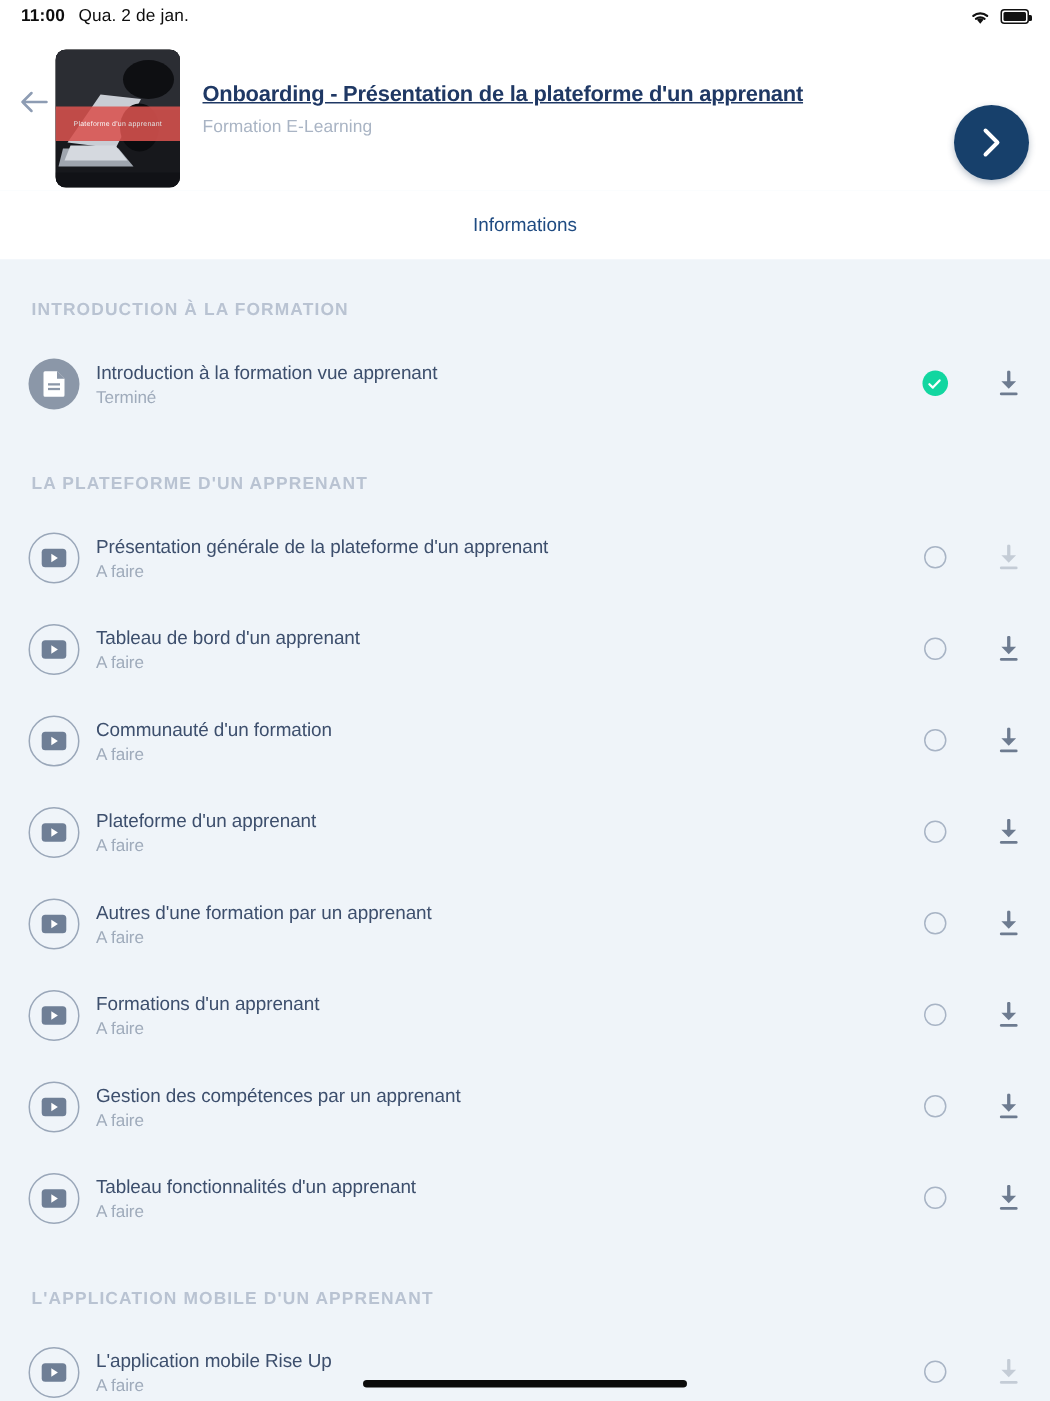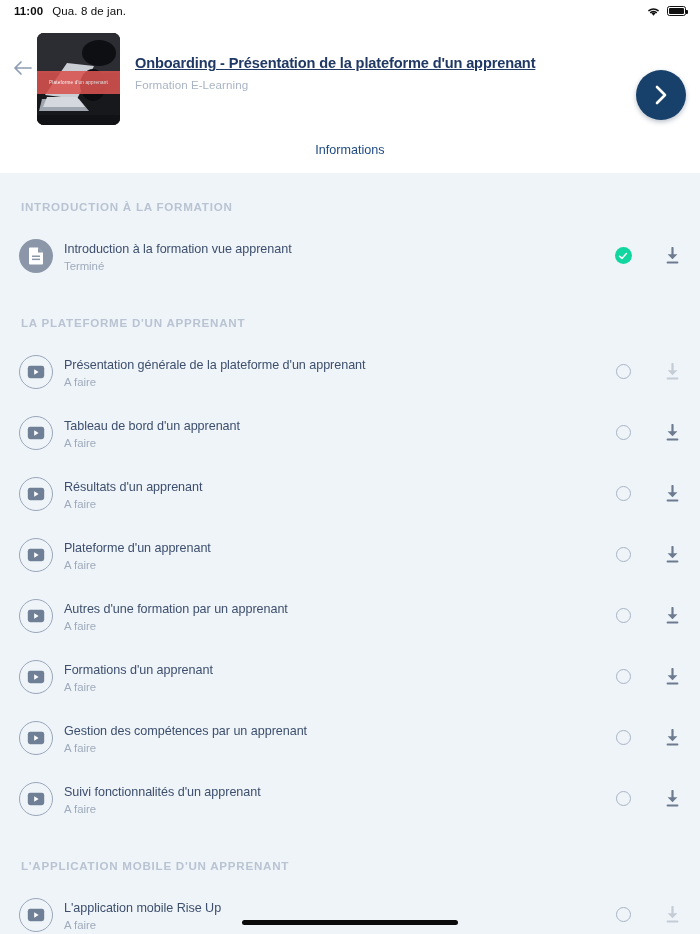--- a/index.html
+++ b/index.html
@@ -108,21 +108,21 @@
     width:216px; height:5px; border-radius:3px; background:#0b0b0b;
   }
 </style>
 </head>
 <body>
 
 <div class="screen">
 
   <div class="statusbar">
     <span class="sb-time">11:00</span>
-    <span class="sb-date">Qua. 8 de jan.</span>
+    <span class="sb-date">Qua. 2 de jan.</span>
     <span class="sb-right">
       <svg class="wifi-ico" width="15" height="11" viewBox="0 0 15 11">
         <path d="M7.5 9.8 L5.3 7.1 a3.5 3.5 0 0 1 4.4 0 Z" fill="#111"></path>
         <path d="M2.9 4.6 a7 7 0 0 1 9.2 0" stroke="#111" stroke-width="1.5" fill="none" stroke-linecap="round"></path>
         <path d="M4.6 6.6 a4.6 4.6 0 0 1 5.8 0" stroke="#111" stroke-width="1.4" fill="none" stroke-linecap="round"></path>
       </svg>
       <span class="batt">
           <i></i>
         </span>
     </span>
@@ -254,21 +254,21 @@
         </div>
       </div>
       <div class="row">
         <div class="row-ico vid">
           <svg width="18" height="14" viewBox="0 0 18 14">
             <rect x="0.8" y="0.8" width="16.4" height="12.4" rx="2.4" fill="#6f7f96"></rect>
             <path d="M7.2 4.2 L11.6 7 L7.2 9.8 Z" fill="#ffffff"></path>
           </svg>
         </div>
         <div class="row-text">
-          <div class="row-name">Résultats d'un apprenant</div>
+          <div class="row-name">Communauté d'un formation</div>
           <div class="row-state">A faire</div>
         </div>
         <div class="row-right">
           <div class="status-slot">
             <span class="circle-empty"></span>
           </div>
           <div class="dl-slot">
             <svg width="17" height="18" viewBox="0 0 17 18">
               <path d="M8.5 1 V10" stroke="#6d7b90" stroke-width="2.2" stroke-linecap="round"></path>
               <path d="M3.6 7.2 L8.5 12.2 L13.4 7.2 Z" fill="#6d7b90"></path>
@@ -374,21 +374,21 @@
         </div>
       </div>
       <div class="row">
         <div class="row-ico vid">
           <svg width="18" height="14" viewBox="0 0 18 14">
             <rect x="0.8" y="0.8" width="16.4" height="12.4" rx="2.4" fill="#6f7f96"></rect>
             <path d="M7.2 4.2 L11.6 7 L7.2 9.8 Z" fill="#ffffff"></path>
           </svg>
         </div>
         <div class="row-text">
-          <div class="row-name">Suivi fonctionnalités d'un apprenant</div>
+          <div class="row-name">Tableau fonctionnalités d'un apprenant</div>
           <div class="row-state">A faire</div>
         </div>
         <div class="row-right">
           <div class="status-slot">
             <span class="circle-empty"></span>
           </div>
           <div class="dl-slot">
             <svg width="17" height="18" viewBox="0 0 17 18">
               <path d="M8.5 1 V10" stroke="#6d7b90" stroke-width="2.2" stroke-linecap="round"></path>
               <path d="M3.6 7.2 L8.5 12.2 L13.4 7.2 Z" fill="#6d7b90"></path>

